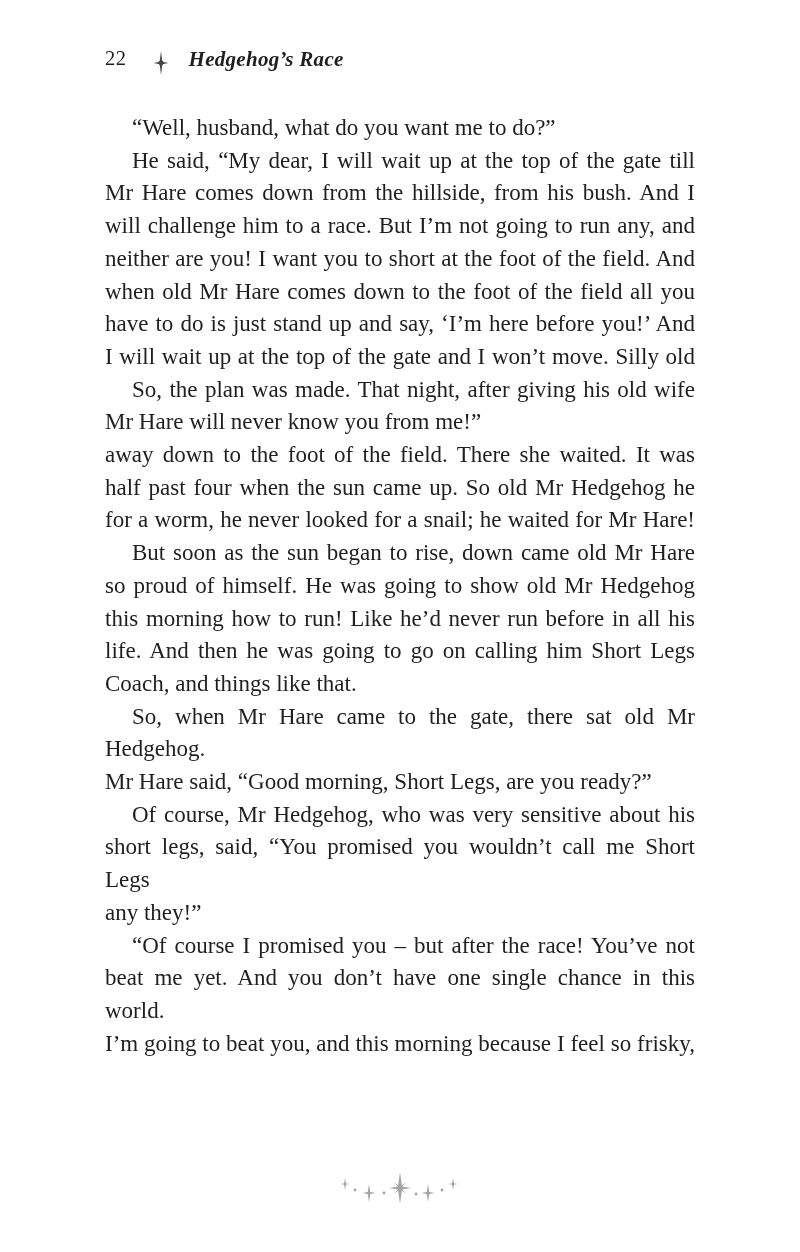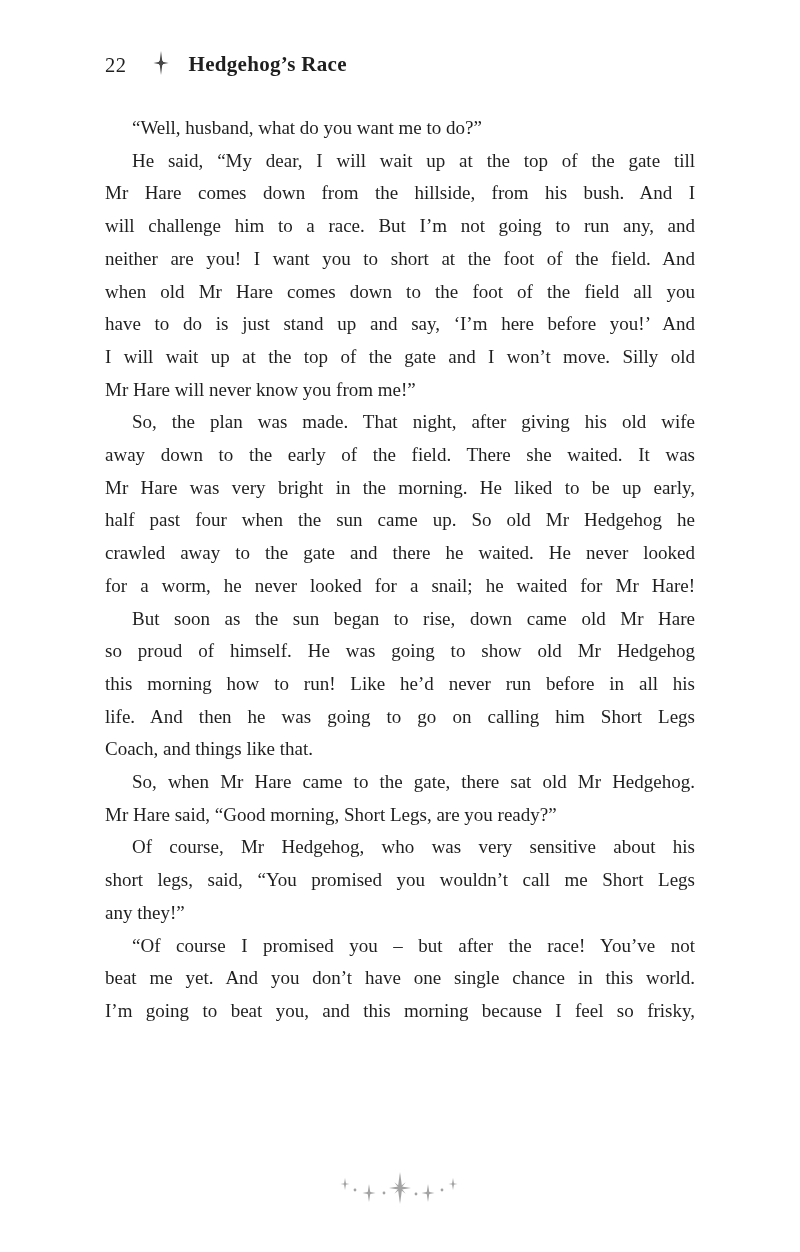--- a/index.html
+++ b/index.html
@@ -15,46 +15,47 @@
     overflow: hidden;
     font-family: "Liberation Serif", "DejaVu Serif", serif;
     color: #1f1f1f;
   }
   
   .header {
     position: absolute;
     left: 105px;
     top: 47px;
     display: flex;
-    align-items: flex-end;
+    align-items: flex-start;
     height: 30px;
   }
   .pagenum {
     font-size: 20.5px;
     letter-spacing: 0.5px;
     color: #1f1f1f;
   }
   .hstar {
     align-self: center;
     margin: 2px 19px 0 25px;
     line-height: 0;
   }
   .running-title {
+    font-style: italic;
     font-weight: 600;
     font-size: 21px;
     letter-spacing: 0.3px;
     color: #1f1f1f;
   }
   
   .bodytext {
     position: absolute;
     left: 105px;
     top: 112px;
     width: 590px;
-    font-size: 19px;
+    font-size: 23px;
     line-height: 32.7px;
     color: #1f1f1f;
     font-kerning: normal;
   }
   .line {
     text-align: justify;
     text-align-last: justify;
   }
   .line.first {
     text-indent: 27px;
@@ -94,26 +95,24 @@
 
   <div class="bodytext">
       <div class="line first last">“Well, husband, what do you want me to do?”</div>
       <div class="line first">He said, “My dear, I will wait up at the top of the gate till</div>
       <div class="line">Mr Hare comes down from the hillside, from his bush. And I</div>
       <div class="line">will challenge him to a race. But I’m not going to run any, and</div>
       <div class="line">neither are you! I want you to short at the foot of the field. And</div>
       <div class="line">when old Mr Hare comes down to the foot of the field all you</div>
       <div class="line">have to do is just stand up and say, ‘I’m here before you!’ And</div>
       <div class="line">I will wait up at the top of the gate and I won’t move. Silly old</div>
+      <div class="line first">So, the plan was made. That night, after giving his old wife</div>
       <div class="line last">Mr Hare will never know you from me!”</div>
-      <div class="line first">So, the plan was made. That night, after giving his old wife</div>
-      <div class="line">away down to the early of the field. There she waited. It was</div>
-      <div class="line">Mr Hare was very bright in the morning. He liked to be up early,</div>
+      <div class="line">away down to the foot of the field. There she waited. It was</div>
       <div class="line">half past four when the sun came up. So old Mr Hedgehog he</div>
-      <div class="line">crawled away to the gate and there he waited. He never looked</div>
       <div class="line">for a worm, he never looked for a snail; he waited for Mr Hare!</div>
       <div class="line first">But soon as the sun began to rise, down came old Mr Hare</div>
       <div class="line">so proud of himself. He was going to show old Mr Hedgehog</div>
       <div class="line">this morning how to run! Like he’d never run before in all his</div>
       <div class="line">life. And then he was going to go on calling him Short Legs</div>
       <div class="line last">Coach, and things like that.</div>
       <div class="line first">So, when Mr Hare came to the gate, there sat old Mr Hedgehog.</div>
       <div class="line last">Mr Hare said, “Good morning, Short Legs, are you ready?”</div>
       <div class="line first">Of course, Mr Hedgehog, who was very sensitive about his</div>
       <div class="line">short legs, said, “You promised you wouldn’t call me Short Legs</div>

